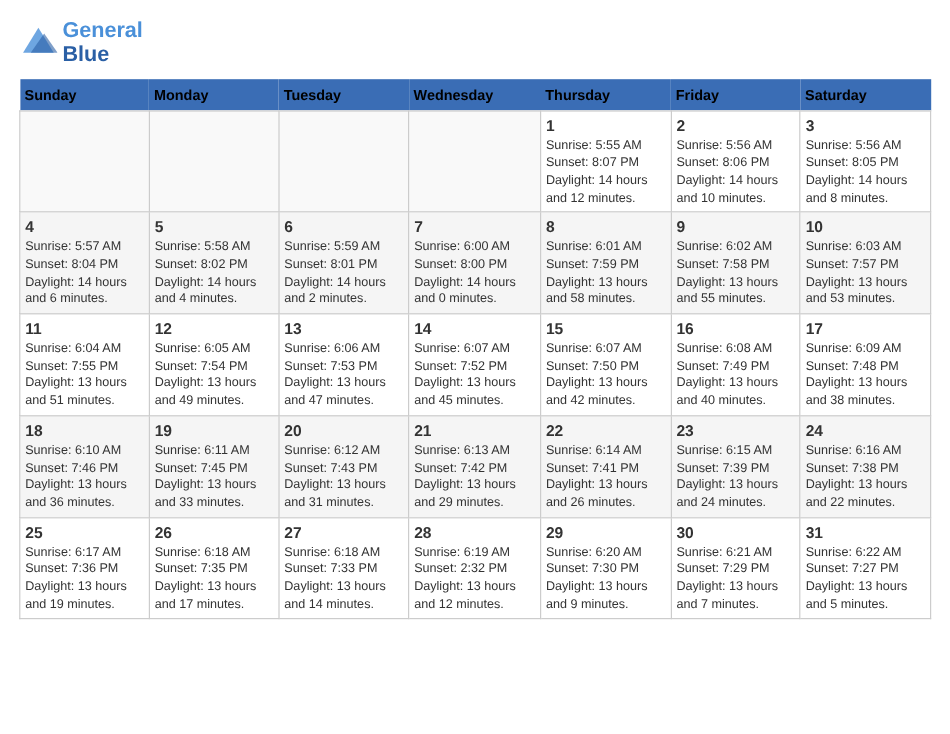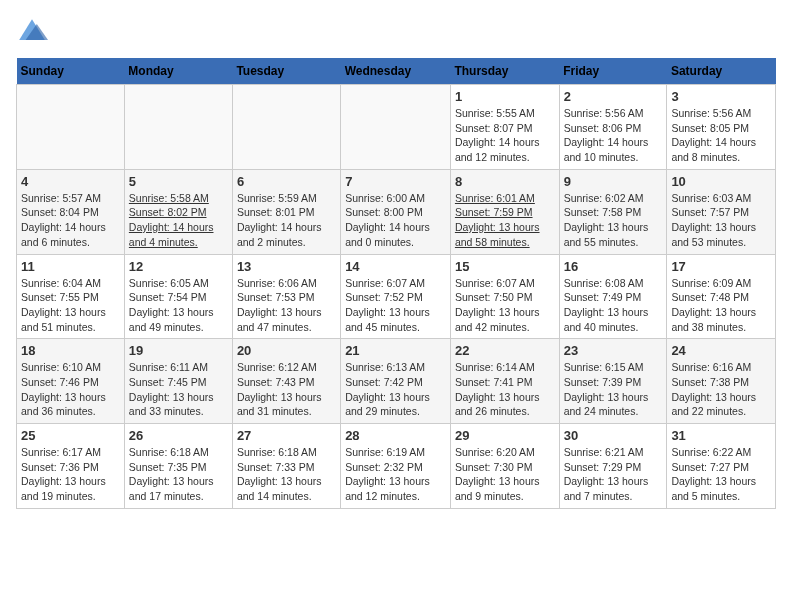--- a/index.html
+++ b/index.html
@@ -87,20 +87,24 @@
   </style>
 </head>
 <body>
 
 <div class="header">
   <div class="logo">
     <svg class="logo-icon" viewBox="0 0 40 40">
       <polygon points="20,4 36,30 4,30" fill="#4a90d9" opacity="0.8"></polygon>
       <polygon points="26,10 40,30 12,30" fill="#2a5fa5" opacity="0.6"></polygon>
     </svg>
+    <div class="logo-text">
+      <div><span>General</span></div>
+      <div><span style="color:#2a5fa5">Blue</span></div>
+    </div>
   </div>
   <div class="title-block">
   </div>
 </div>
 
 <table class="calendar">
   <thead>
     <tr>
     <th>Sunday</th>
         <th>Monday</th>
@@ -142,42 +146,42 @@
       <tr class="row-shaded">
         <td>
           <div class="day-num">4</div>
           <div class="day-info" style="white-space: pre-line;">Sunrise: 5:57 AM
 Sunset: 8:04 PM
 Daylight: 14 hours
 and 6 minutes.</div>
         </td>
         <td>
           <div class="day-num">5</div>
-          <div class="day-info" style="white-space: pre-line; text-decoration: underline;">Sunrise: 5:58 AM
+          <div class="day-info" style="white-space: pre-line;">Sunrise: 5:58 AM
 Sunset: 8:02 PM
 Daylight: 14 hours
 and 4 minutes.</div>
         </td>
         <td>
           <div class="day-num">6</div>
           <div class="day-info" style="white-space: pre-line;">Sunrise: 5:59 AM
 Sunset: 8:01 PM
 Daylight: 14 hours
 and 2 minutes.</div>
         </td>
         <td>
           <div class="day-num">7</div>
           <div class="day-info" style="white-space: pre-line;">Sunrise: 6:00 AM
 Sunset: 8:00 PM
 Daylight: 14 hours
 and 0 minutes.</div>
         </td>
         <td>
           <div class="day-num">8</div>
-          <div class="day-info" style="white-space: pre-line; text-decoration: underline;">Sunrise: 6:01 AM
+          <div class="day-info" style="white-space: pre-line;">Sunrise: 6:01 AM
 Sunset: 7:59 PM
 Daylight: 13 hours
 and 58 minutes.</div>
         </td>
         <td>
           <div class="day-num">9</div>
           <div class="day-info" style="white-space: pre-line;">Sunrise: 6:02 AM
 Sunset: 7:58 PM
 Daylight: 13 hours
 and 55 minutes.</div>

